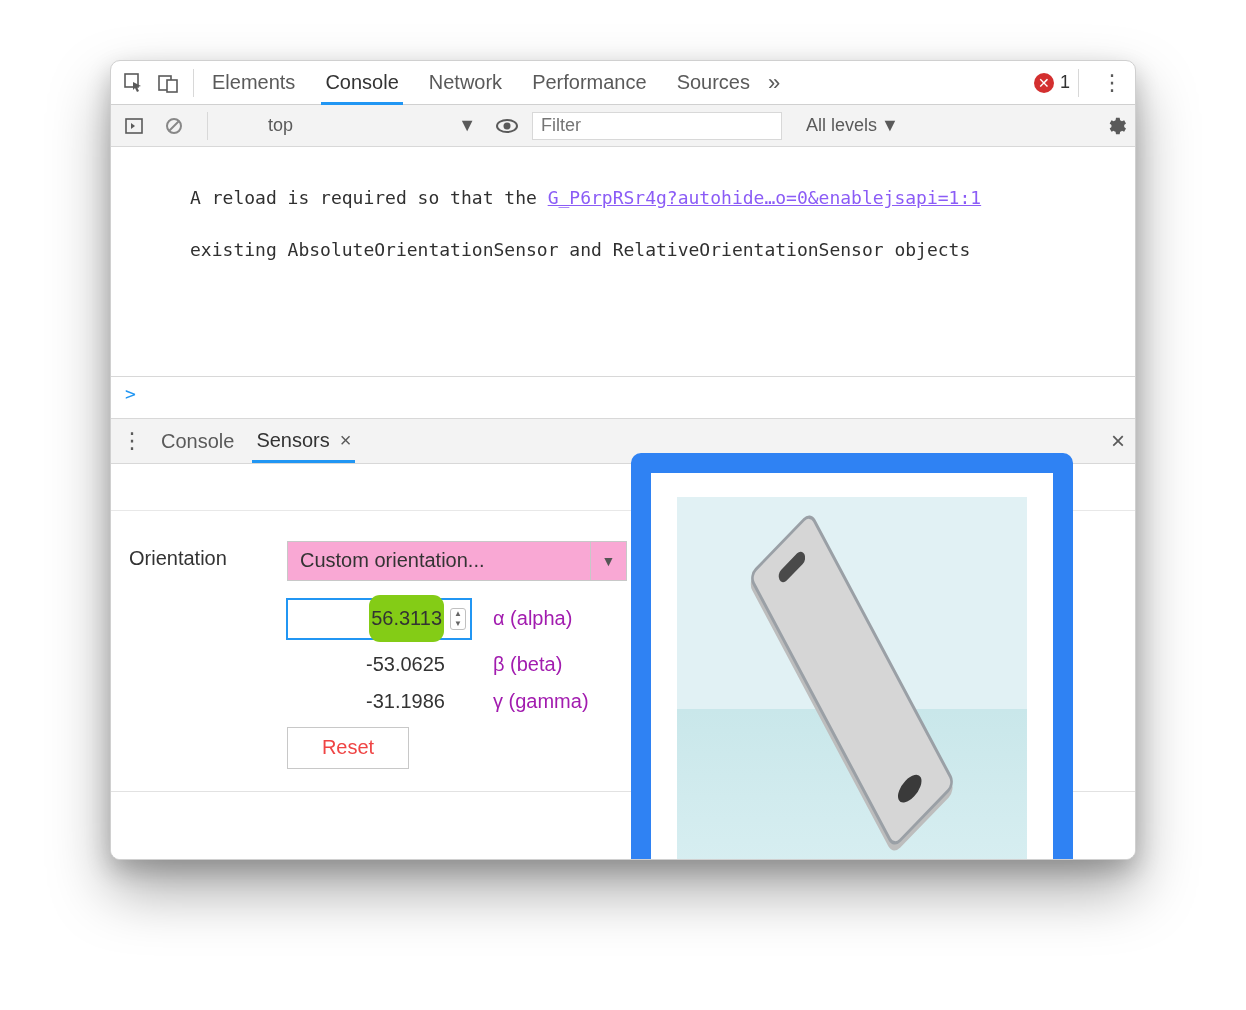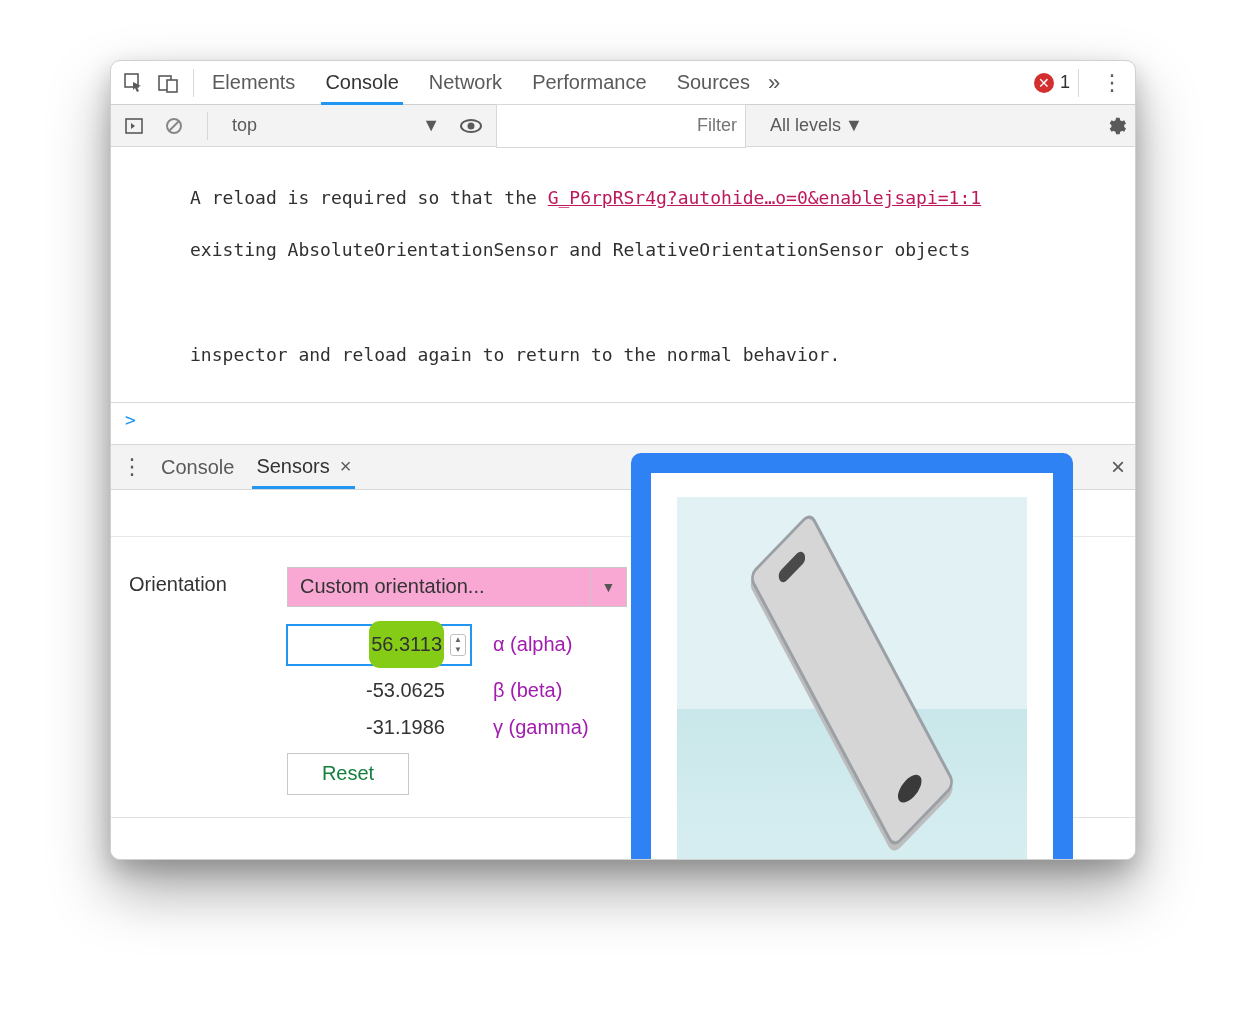--- a/index.html
+++ b/index.html
@@ -56,33 +56,33 @@
     height: 42px;
     background:#f3f3f3;
     border-bottom:1px solid #d8d8d8;
     display:flex; align-items:center;
     padding: 0 8px;
     gap:10px;
     font-size:18px;
     color:#5a5a5a;
   }
   .ctb-btn { width:30px; height:26px; display:flex; align-items:center; justify-content:center;}
-  .ctx-select { display:flex; align-items:center; gap:4px; padding:2px 6px; min-width:220px; justify-content:space-between;}
-  .filter-input { flex:0 0 230px; height:44px; border:1px solid #d8d8d8; background:#fff; padding:0 8px; font-size:18px; color:#888;text-align:right;}
+  .ctx-select { display:flex; align-items:center; gap:4px; padding:2px 6px; min-width:220px; justify-content:space-between;margin-left:36px;}
+  .filter-input { flex:0 0 230px; height:28px; border:1px solid #d8d8d8; background:#fff; padding:0 8px; font-size:18px; color:#888;}
   .levels { display:flex; align-items:center; gap:4px; margin-left:14px;}
   .gear { margin-left:auto; font-size:22px; color:#5a5a5a;}
   
   .console-body {
     padding: 12px 14px 8px;
     font-family: Menlo, Consolas, monospace;
     font-size:18px; color:#303030;
     line-height:1.45;
     border-bottom:1px solid #d8d8d8;
   }
-  .src-link { text-decoration: underline; color:#be185d;}
+  .src-link { text-decoration: underline; color:#8b5cf6;}
   .prompt { color:#2196f3; font-family:Menlo,monospace; padding: 6px 14px 10px; font-size:18px;}
   
   .drawer-hdr {
     height:46px;
     background:#f3f3f3;
     border-top:1px solid #d8d8d8;
     border-bottom:1px solid #d8d8d8;
     display:flex; align-items:center;
     padding:0 10px;
     font-size:20px; color:#5a5a5a;
@@ -121,21 +121,21 @@
     position:relative; display:flex; align-items:center; justify-content:flex-end;
   }
   .num-input.focus { border:1px solid #2196f3; box-shadow:0 0 0 1px #2196f3;}
   .num-input.focus .val { background:#84cc16; padding:12px 2px;border-radius:11px;}
   .spin { position:absolute; right:4px; top:50%; transform:translateY(-50%); width:16px; height:22px; border:1px solid #c0c0c0; border-radius:3px; display:flex; flex-direction:column; font-size:8px; color:#666;}
   .spin div{flex:1; display:flex; align-items:center; justify-content:center;}
   .plain-num { width:184px; text-align:right; padding-right:26px;}
   .greek { color:#a21caf;}
   .reset-btn {
     width:122px; height:42px; background:#fff; border:1px solid #c8c8c8;
-    font-size:20px; color:#15803d; display:flex; align-items:center; justify-content:center;
+    font-size:20px; color:#ef4444; display:flex; align-items:center; justify-content:center;
     margin-top:10px;
   }
   .hr { height:1px; background:#e2e2e2; margin: 22px -18px 18px;}
   
   .hl {
     position:absolute;
     right: 62px; top: 392px;
     width: 442px; height: 454px;
     border: 20px solid #2f82f3;
     border-radius: 10px;
@@ -239,21 +239,20 @@
           <path fill="#5a5a5a" d="M12 8a4 4 0 100 8 4 4 0 000-8zm9 4a7 7 0 00-.1-1.2l2-1.6-2-3.4-2.4 1a7 7 0 00-2-1.2L16 3h-4l-.5 2.6a7 7 0 00-2 1.2l-2.4-1-2 3.4 2 1.6A7 7 0 007 12c0 .4 0 .8.1 1.2l-2 1.6 2 3.4 2.4-1a7 7 0 002 1.2L12 21h4l.5-2.6a7 7 0 002-1.2l2.4 1 2-3.4-2-1.6c.1-.4.1-.8.1-1.2z"></path>
         </svg>
     </div>
   </div>
 
   <div class="console-body">
     <div style="white-space:pre-wrap;">
       <span>A reload is required so that the </span><span class="src-link">G_P6rpRSr4g?autohide…o=0&amp;enablejsapi=1:1</span><br>
       <span>existing AbsoluteOrientationSensor and RelativeOrientationSensor objects</span><br>
       <br>
-      <span>inspector and reload again to return to the normal behavior.</span>
     </div>
   </div>
   <div class="prompt">&gt;</div>
 
   <div class="drawer-hdr">
     <div class="kebab" style="margin:0 6px 0 0">⋮</div>
     <div class="drawer-tabs">
       <div class="dtab">
           <span>Console</span>
         </div>

